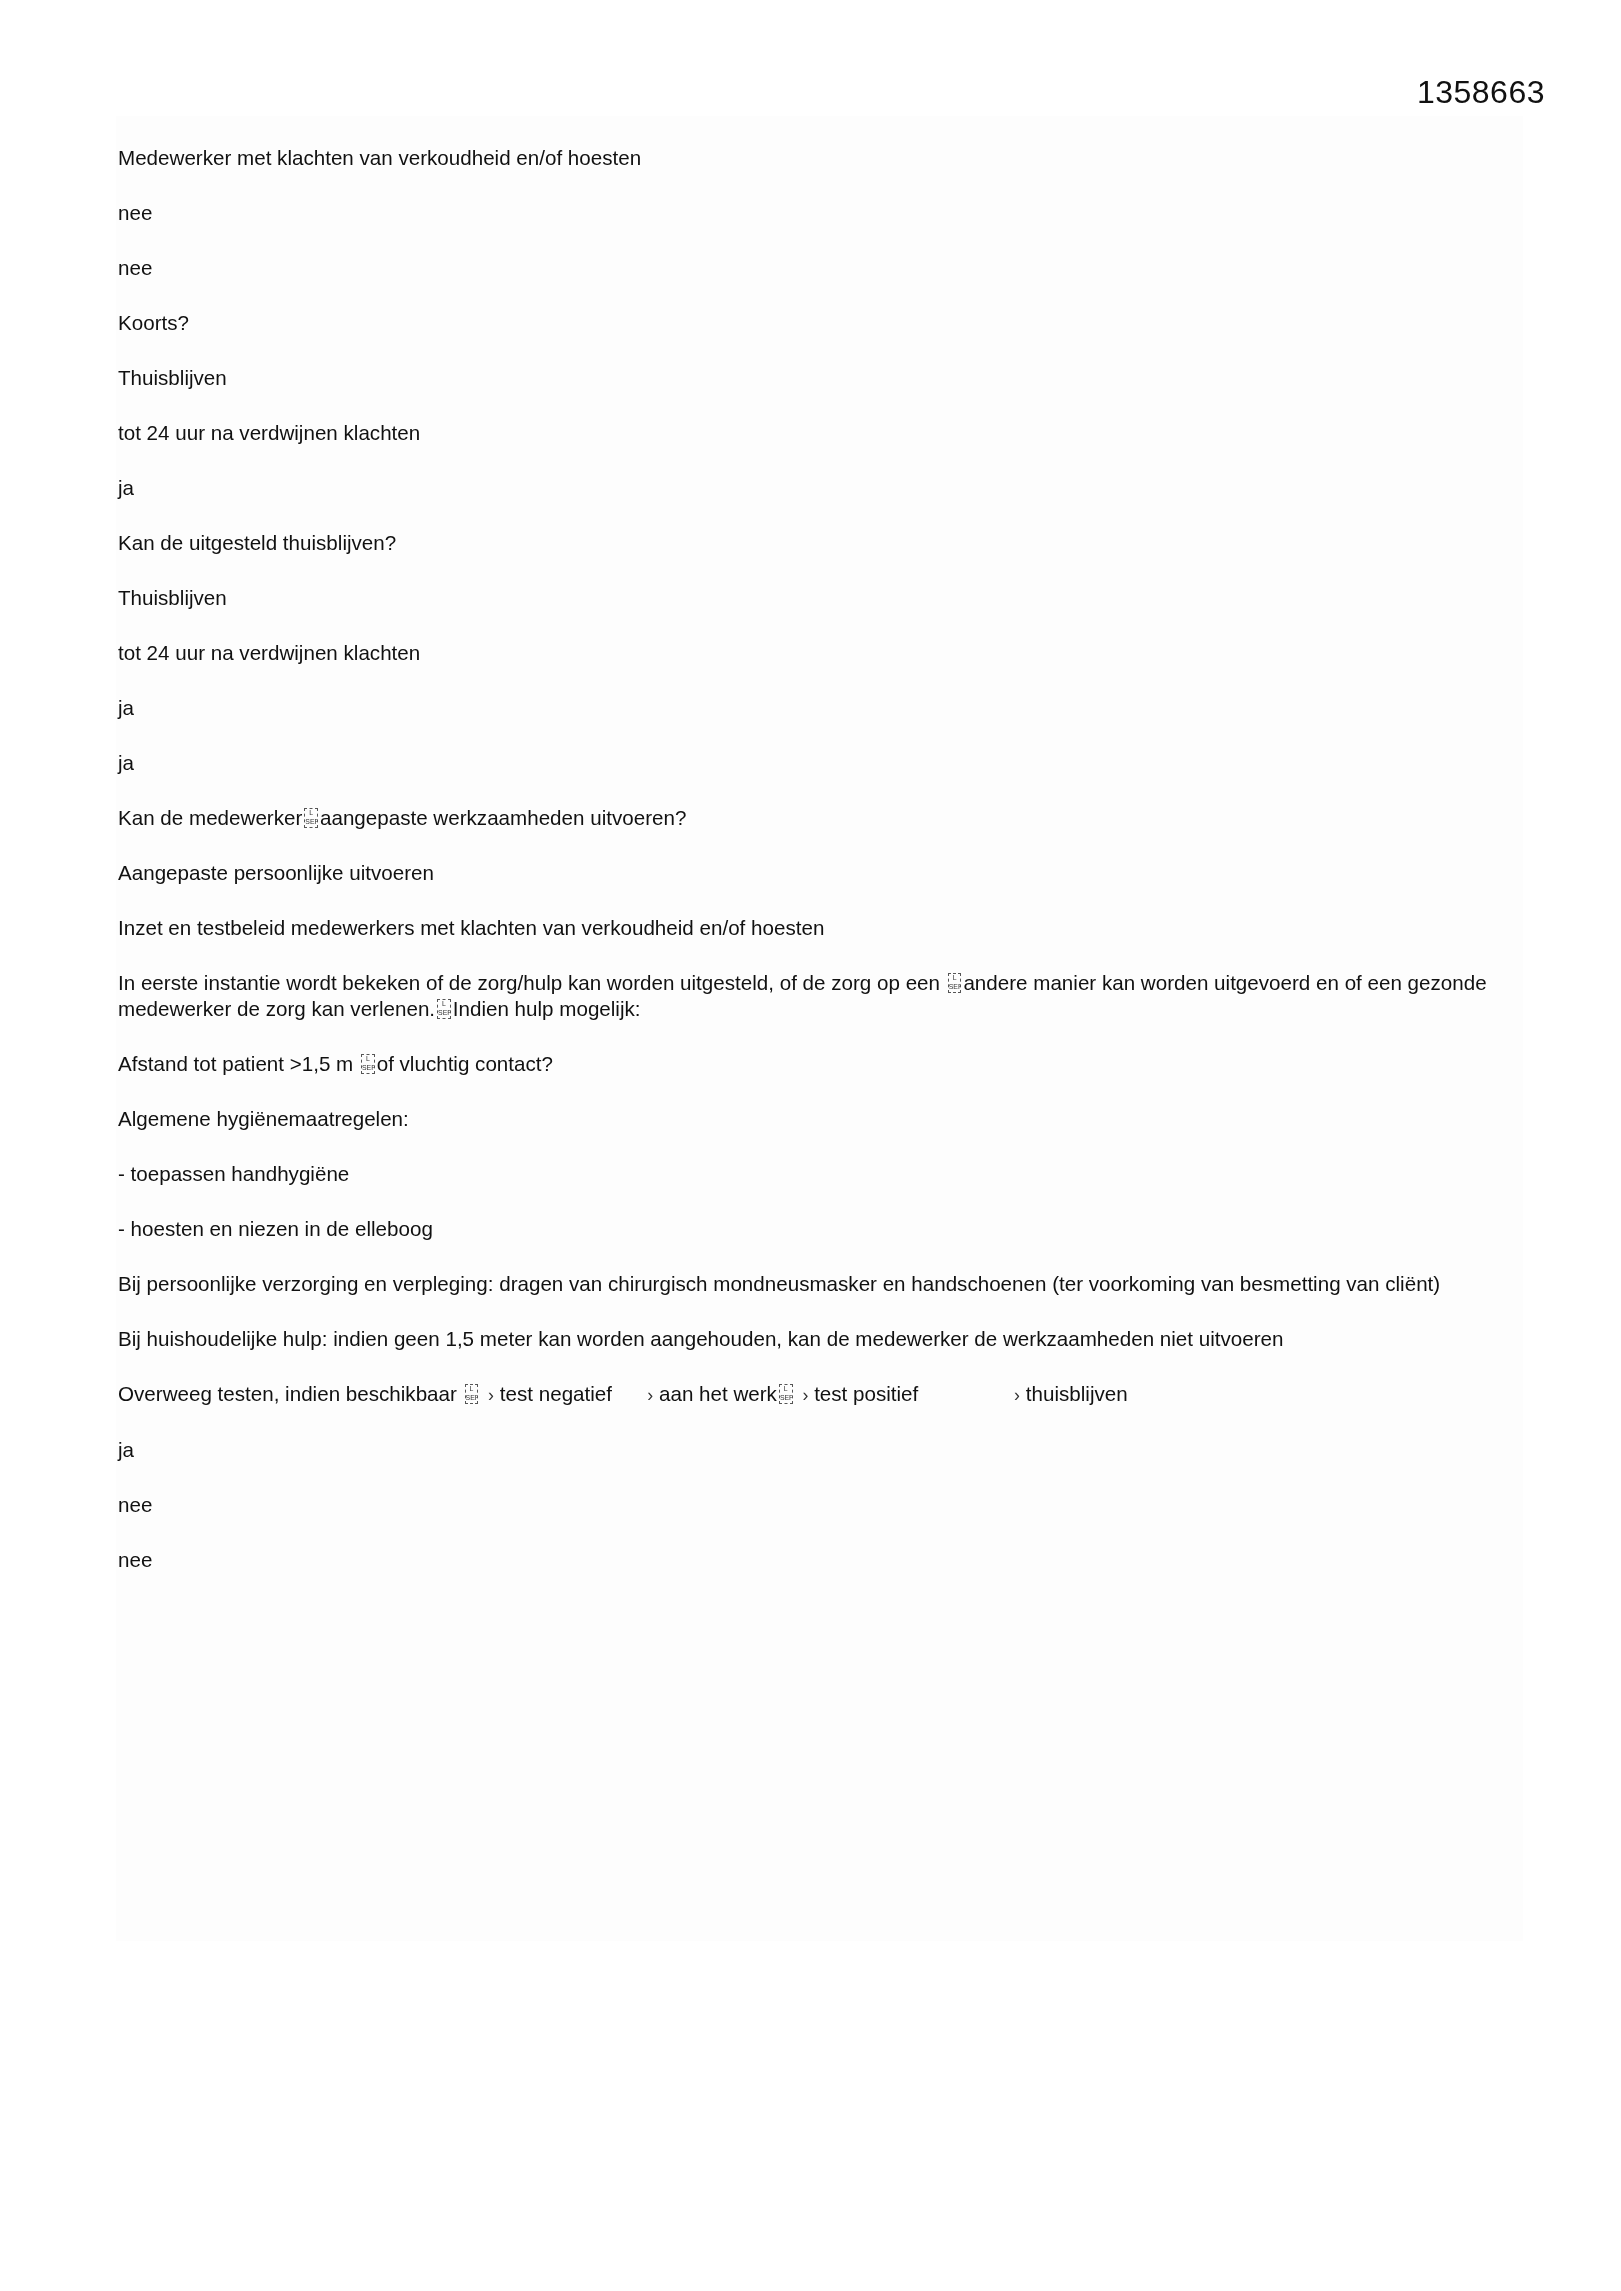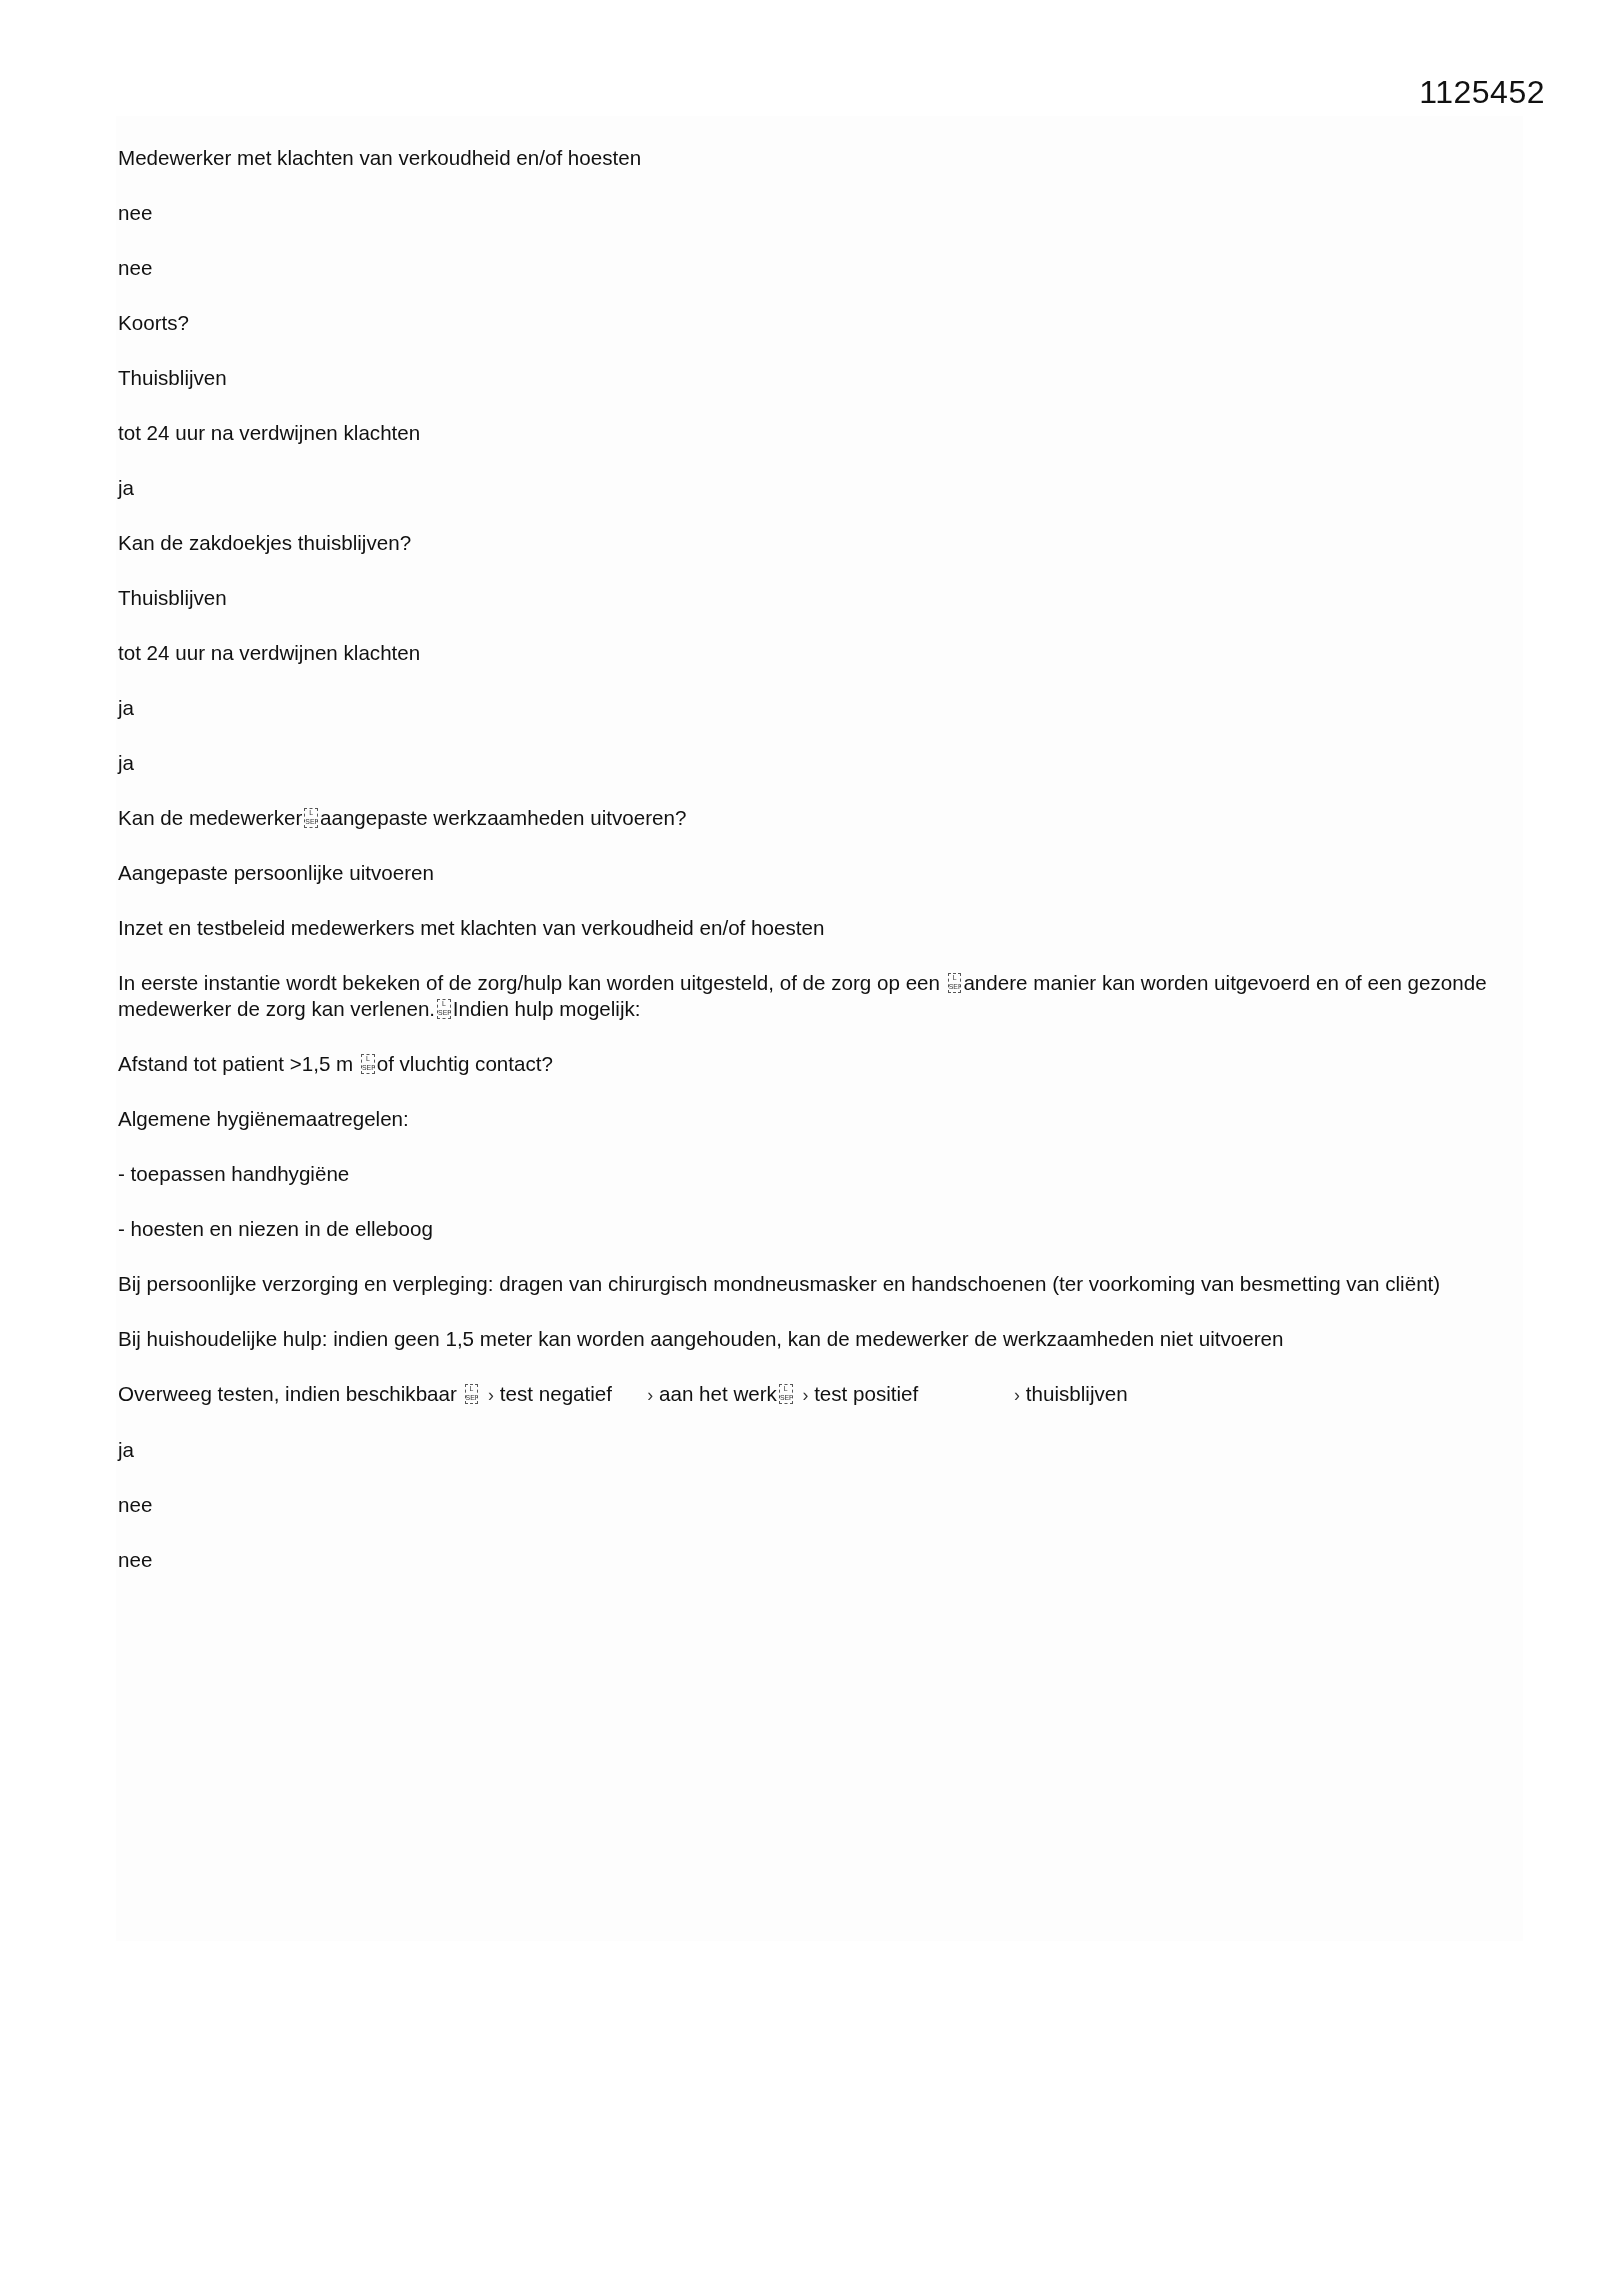--- a/index.html
+++ b/index.html
@@ -69,31 +69,31 @@
       margin: 0 5.9px 0 7.8px;
     }
     .gap-sm { display: inline-block; width: 27.4px; }
     .gap-lg { display: inline-block; width: 88px; }
   </style>
 </head>
 <body>
 
 <div class="page-bg"></div>
 
-<div class="doc-number">1125452</div>
+<div class="doc-number">1358663</div>
 
 <div class="content">
   <div class="line">Medewerker met klachten van verkoudheid en/of hoesten</div>
   <div class="line">nee</div>
   <div class="line">nee</div>
   <div class="line">Koorts?</div>
   <div class="line">Thuisblijven</div>
   <div class="line">tot 24 uur na verdwijnen klachten</div>
   <div class="line">ja</div>
-  <div class="line">Kan de zakdoekjes thuisblijven?</div>
+  <div class="line">Kan de uitgesteld thuisblijven?</div>
   <div class="line">Thuisblijven</div>
   <div class="line">tot 24 uur na verdwijnen klachten</div>
   <div class="line">ja</div>
   <div class="line">ja</div>
   <div class="line"><span>Kan de medewerker</span><span class="sep"><span>L</span><span>SEP</span></span><span>aangepaste werkzaamheden uitvoeren?</span></div>
   <div class="line">Aangepaste persoonlijke uitvoeren</div>
   <div class="line">Inzet en testbeleid medewerkers met klachten van verkoudheid en/of hoesten</div>
   <div class="line wrap"><span>In eerste instantie wordt bekeken of de zorg/hulp kan worden uitgesteld, of de zorg op een </span><span class="sep"><span>L</span><span>SEP</span></span><span>andere manier kan worden uitgevoerd en of een gezonde medewerker de zorg kan verlenen.</span><span class="sep"><span>L</span><span>SEP</span></span><span>Indien hulp mogelijk:</span></div>
   <div class="line"><span>Afstand tot patient &gt;1,5 m </span><span class="sep"><span>L</span><span>SEP</span></span><span>of vluchtig contact?</span></div>
   <div class="line">Algemene hygiënemaatregelen:</div>

